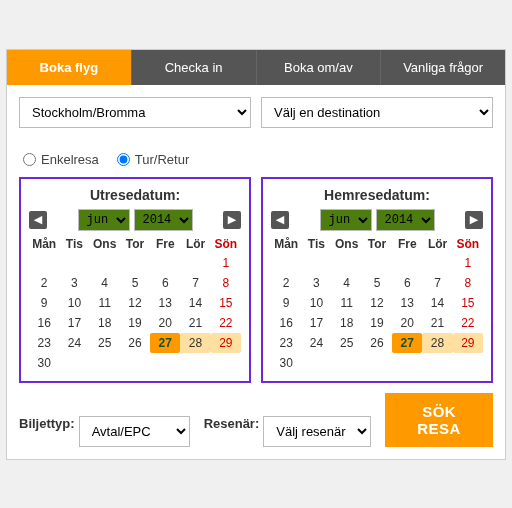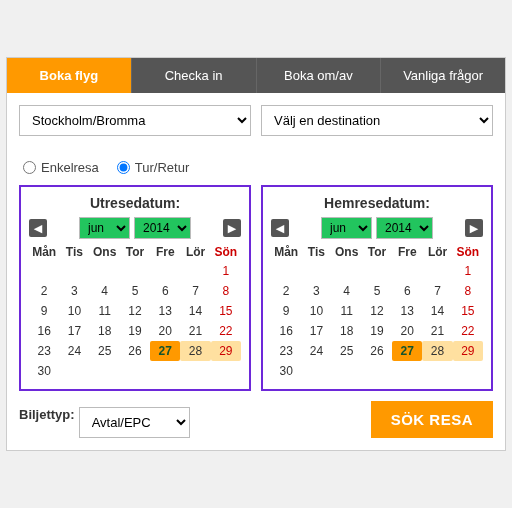--- a/index.html
+++ b/index.html
@@ -113,22 +113,23 @@
       border-radius: 2px;
     }
     .cal-nav-selects {
       display: flex;
       gap: 4px;
     }
     .cal-nav-selects select {
       padding: 2px 4px;
       font-size: 12px;
       border: 1px solid #bbb;
-      background: #22c55e;
-      cursor: pointer;
+      background: #4d7c0f;
+      cursor: pointer;
+      font-family: Liberation Mono, monospace;
     }
     .cal-grid {
       width: 100%;
       border-collapse: collapse;
     }
     .cal-grid th {
       text-align: center;
       font-size: 12px;
       color: #333;
       font-weight: bold;
@@ -411,16 +412,22 @@
 
     <div class="bottom-row">
       <div class="field-group">
         <label>Biljettyp:</label>
         <select>
           <option>Avtal/EPC</option>
           <option>Privatperson</option>
           <option>Företag</option>
         </select>
       </div>
+      <div class="field-group">
+        <label>Resenär:</label>
+        <select>
+          <option>Välj resenär</option>
+        </select>
+      </div>
       <button class="search-btn">SÖK RESA</button>
     </div>
   </div>
 </div>
 
 </body></html>

